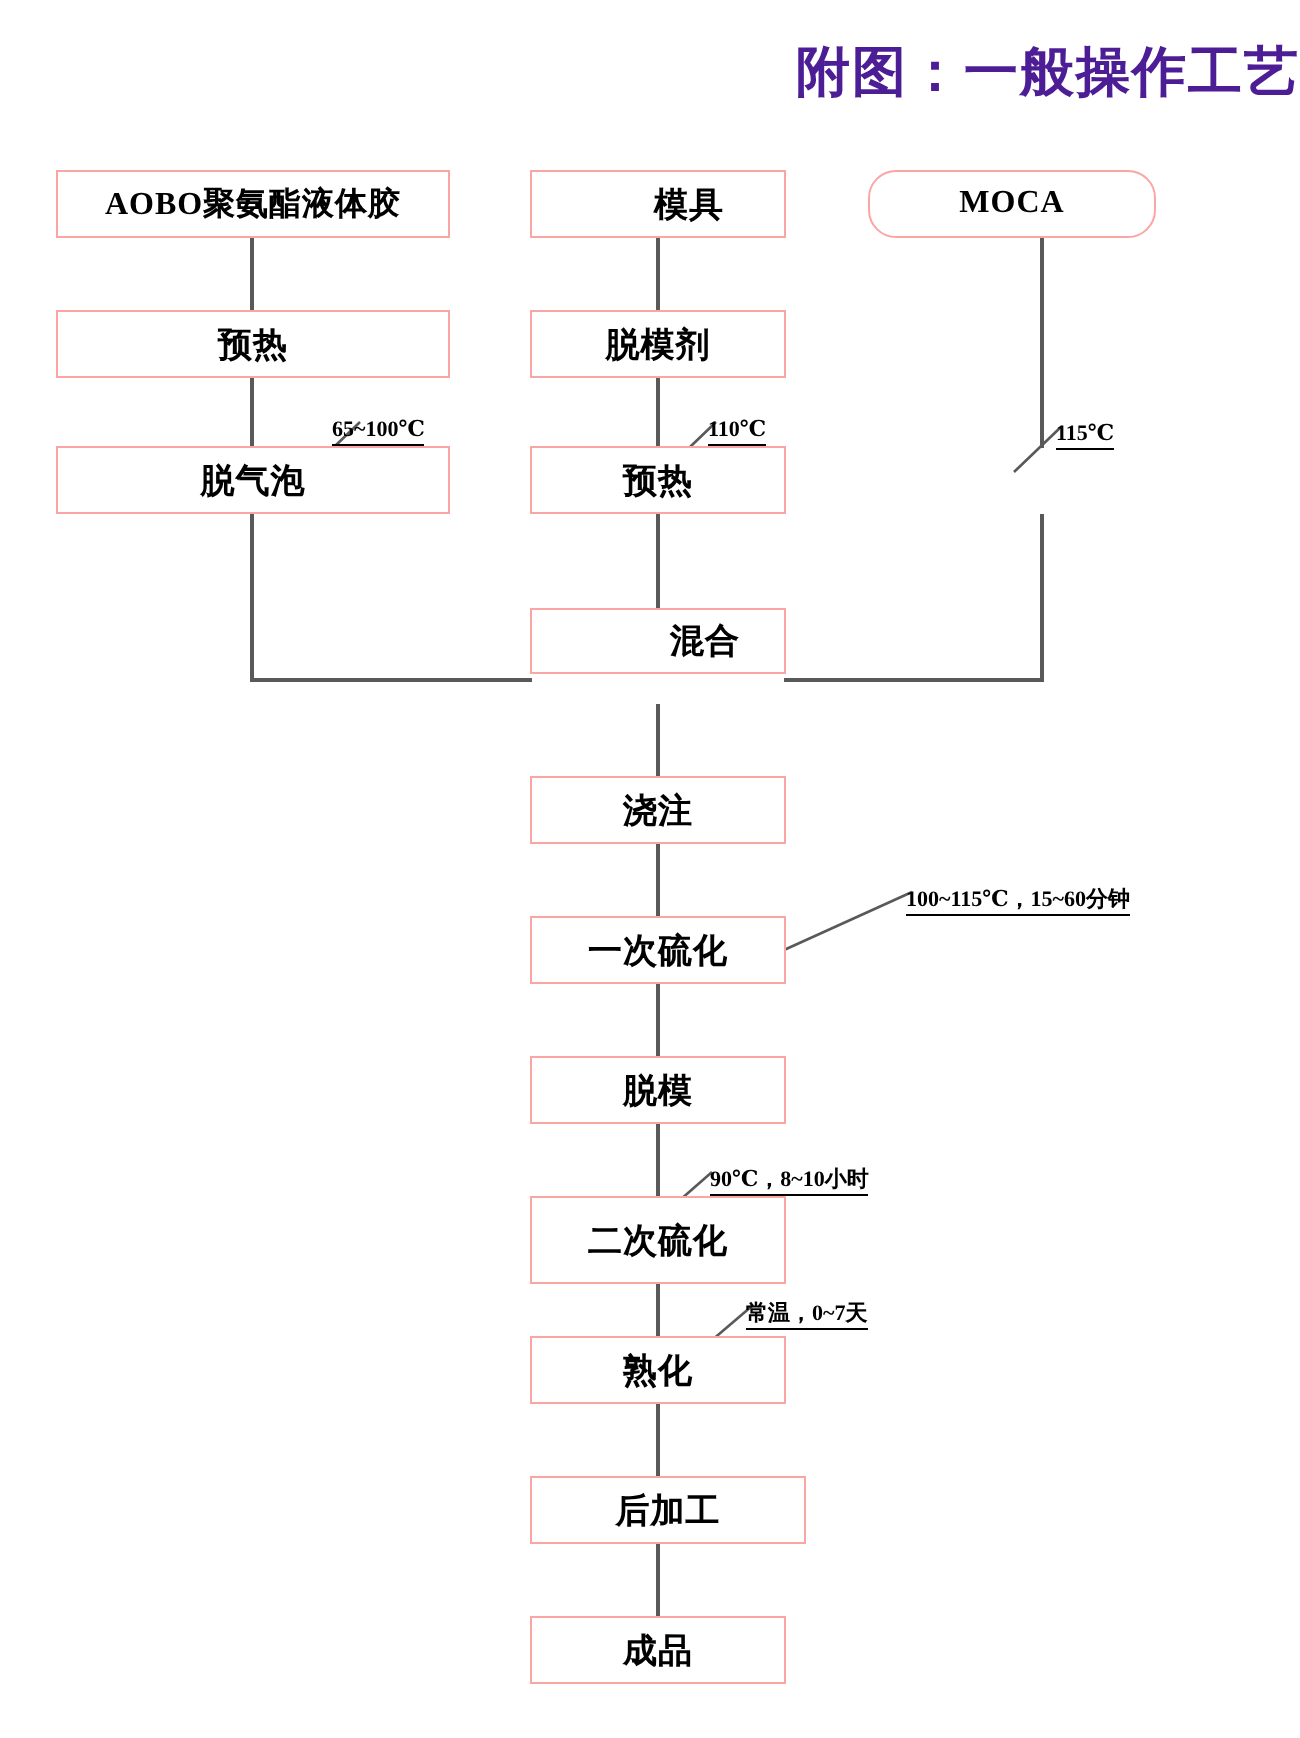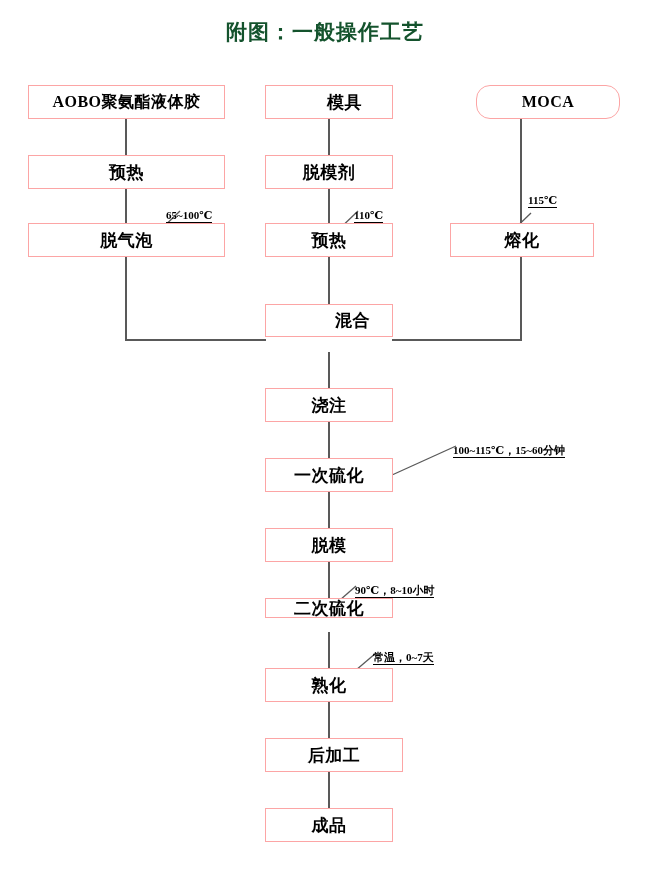--- a/index.html
+++ b/index.html
@@ -15,24 +15,24 @@
     width: 650px;
     height: 869px;
     background: #ffffff;
     overflow: hidden;
   }
   #title {
     position: absolute;
     left: 0;
     top: 18px;
     width: 650px;
-    text-align: center;
-    font-size: 21px;
+    text-align: right;
+    font-size: 27px;
     font-weight: bold;
-    color: #14532d;
+    color: #4c1d95;
     letter-spacing: 1px;
     font-family: "Liberation Serif", "DejaVu Serif", serif;
   }
   .node {
     position: absolute;
     box-sizing: border-box;
     border: 1px solid #fca5a5;
     background: #ffffff;
     color: #000000;
     display: flex;
@@ -120,38 +120,37 @@
   </svg>
   <svg class="leader" style="left:330px; top:583px; width:34px; height:26px;">
     <line x1="2" y1="24" x2="26" y2="3"></line>
   </svg>
   <svg class="leader" style="left:340px; top:650px; width:46px; height:34px;">
     <line x1="2" y1="32" x2="36" y2="3"></line>
   </svg>
 
   <div class="note" style="left:166px; top:209px;">65~100℃</div>
   <div class="note" style="left:354px; top:209px;">110℃</div>
-  <div class="note" style="left:528px; top:194px;">115℃</div>
+  <div class="note" style="left:528px; top:211px;">115℃</div>
   <div class="note" style="left:453px; top:444px;">100~115℃，15~60分钟</div>
   <div class="note" style="left:355px; top:584px;">90℃，8~10小时</div>
   <div class="note" style="left:373px; top:651px;">常温，0~7天</div>
 
   <div class="node latin" style="left:28px; top:85px; width:197px; height:34px;">AOBO聚氨酯液体胶</div>
   <div class="node" style="left:28px; top:155px; width:197px; height:34px;">预热</div>
   <div class="node" style="left:28px; top:223px; width:197px; height:34px;text-align:right;">脱气泡</div>
 
   <div class="node" style="left:265px; top:85px; width:128px; height:34px;padding-left:31px;">模具</div>
   <div class="node" style="left:265px; top:155px; width:128px; height:34px;">脱模剂</div>
   <div class="node" style="left:265px; top:223px; width:128px; height:34px;">预热</div>
 
-  <div class="node latin" style="left:476px; top:85px; width:144px; height:34px;border-radius:14px;">MOCA</div>
-  <div class="node" style="left:450px; top:223px; width:144px; height:34px;">熔化</div>
+  <div class="node latin" style="left:434px; top:85px; width:144px; height:34px;border-radius:14px;">MOCA</div>
 
   <div class="node" style="left:265px; top:304px; width:128px; height:33px;padding-left:47px;">混合</div>
   <div class="node" style="left:265px; top:388px; width:128px; height:34px;">浇注</div>
   <div class="node" style="left:265px; top:458px; width:128px; height:34px;">一次硫化</div>
   <div class="node" style="left:265px; top:528px; width:128px; height:34px;">脱模</div>
-  <div class="node" style="left:265px; top:598px; width:128px; height:20px;">二次硫化</div>
+  <div class="node" style="left:265px; top:598px; width:128px; height:44px;">二次硫化</div>
   <div class="node" style="left:265px; top:668px; width:128px; height:34px;">熟化</div>
   <div class="node" style="left:265px; top:738px; width:138px; height:34px;">后加工</div>
   <div class="node" style="left:265px; top:808px; width:128px; height:34px;">成品</div>
 
 </div>
 
 </body></html>

